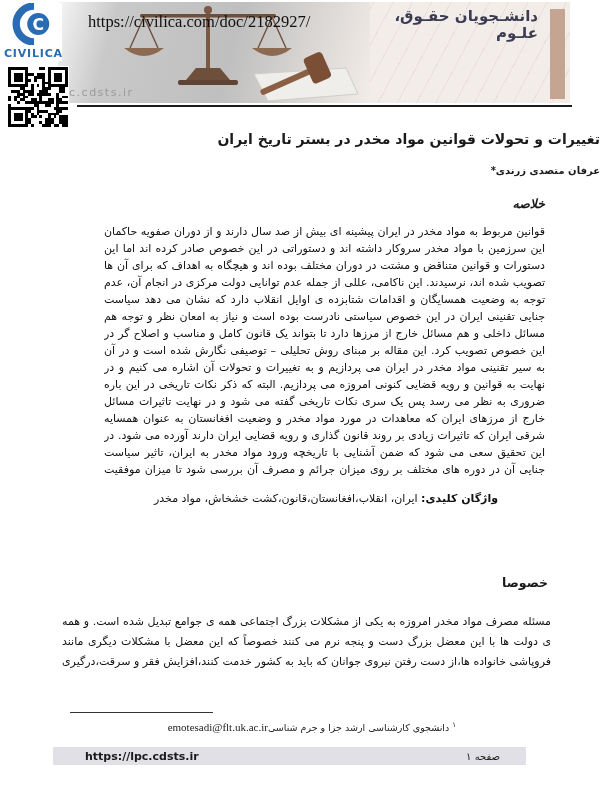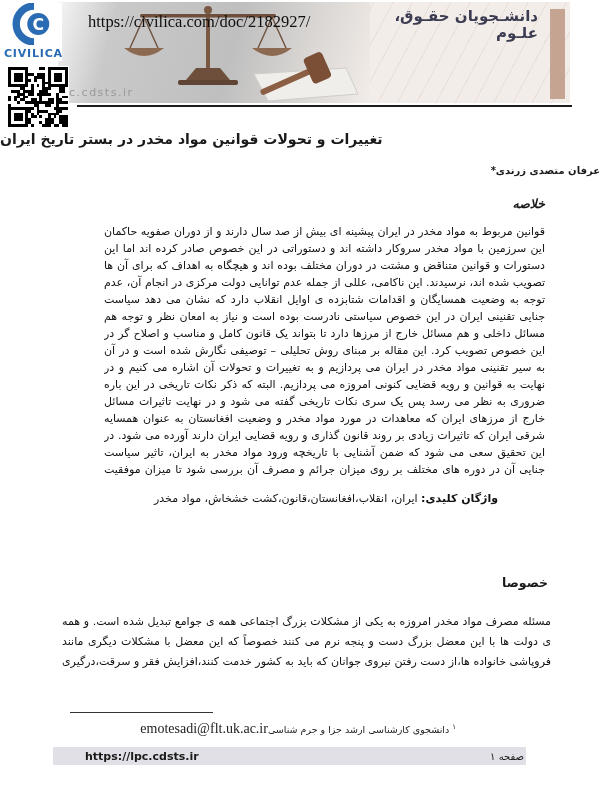--- a/index.html
+++ b/index.html
@@ -22,44 +22,44 @@
   .en-bold{font-size:11.5px;font-weight:bold;line-height:12.5px;color:#3b3b52;}
   .banner-watermark{position:absolute;left:-2px;top:84px;font-size:11px;letter-spacing:1.5px;color:#9a9a9a;}
   .url-overlay{position:absolute;left:88px;top:12px;font-family:"Liberation Serif","DejaVu Serif",serif;
     font-size:16.5px;color:#101010;}
   .logo{position:absolute;left:4px;top:3px;width:58px;height:58px;background:#fff;text-align:center;}
   .logo-text{font-size:11px;font-weight:bold;color:#2a6cb4;letter-spacing:.8px;margin-top:-2px;}
   .qr{position:absolute;left:7px;top:66px;width:62px;height:62px;background:#fff;}
   .qr svg{width:100%;height:100%;display:block;}
   .header-rule{position:absolute;left:77px;top:105px;width:495px;height:2px;background:#1c1c1c;}
   
-  .doc-title{position:absolute;left:0;top:131px;width:100%;text-align:left;
+  .doc-title{position:absolute;left:0;top:131px;width:100%;text-align:right;
     font-size:14px;font-weight:bold;direction:rtl;}
   .doc-author{position:absolute;left:0;top:165px;width:100%;text-align:right;
     font-size:10px;font-weight:bold;direction:rtl;}
   .sec-heading{position:absolute;right:55px;font-size:12.5px;font-weight:bold;direction:rtl;}
   .h-abstract{top:196px;font-style:italic;}
   .h-intro{top:575px;right:52px;}
   .abstract{position:absolute;left:104px;top:223px;width:441px;height:256px;overflow:hidden;
     direction:rtl;text-align:justify;text-align-last:center;-moz-text-align-last:center;
     font-size:11px;line-height:17px;color:#111;}
   .keywords{position:absolute;right:52px;left:104px;top:492px;direction:rtl;text-align:center;
     font-size:11px;color:#111;}
   .keywords b{font-weight:bold;}
   .intro{position:absolute;left:62px;top:612px;width:489px;height:62px;overflow:hidden;
     direction:rtl;text-align:justify;font-size:11px;line-height:20px;color:#111;}
   
   .fn-rule{position:absolute;left:70px;top:712px;width:143px;border-top:1.5px solid #333;}
   .footnote{position:absolute;right:144px;top:721px;direction:rtl;font-size:9.5px;color:#222;}
   .footnote sup{font-size:7px;margin-left:3px;}
-  .fn-email{direction:ltr;unicode-bidi:embed;font-family:"Liberation Serif","DejaVu Serif",serif;font-size:14px;}
+  .fn-email{direction:ltr;unicode-bidi:embed;font-family:"Liberation Serif","DejaVu Serif",serif;font-size:11px;}
   
   .footer-bar{position:absolute;left:53px;top:747px;width:473px;height:18px;background:#e0e0e6;
     display:flex;align-items:center;justify-content:space-between;box-sizing:border-box;
-    padding-left:32px;padding-right:2px;}
+    padding-left:32px;padding-right:26px;}
   .footer-url{font-size:11px;font-weight:bold;color:#1a1a1a;}
   .footer-page{font-size:10px;color:#1a1a1a;direction:rtl;text-align:center;}
 </style>
 </head>
 <body>
 
 <div class="banner">
   <div class="banner-photo">
     <svg viewBox="0 0 312 101" width="312" height="101">
 

